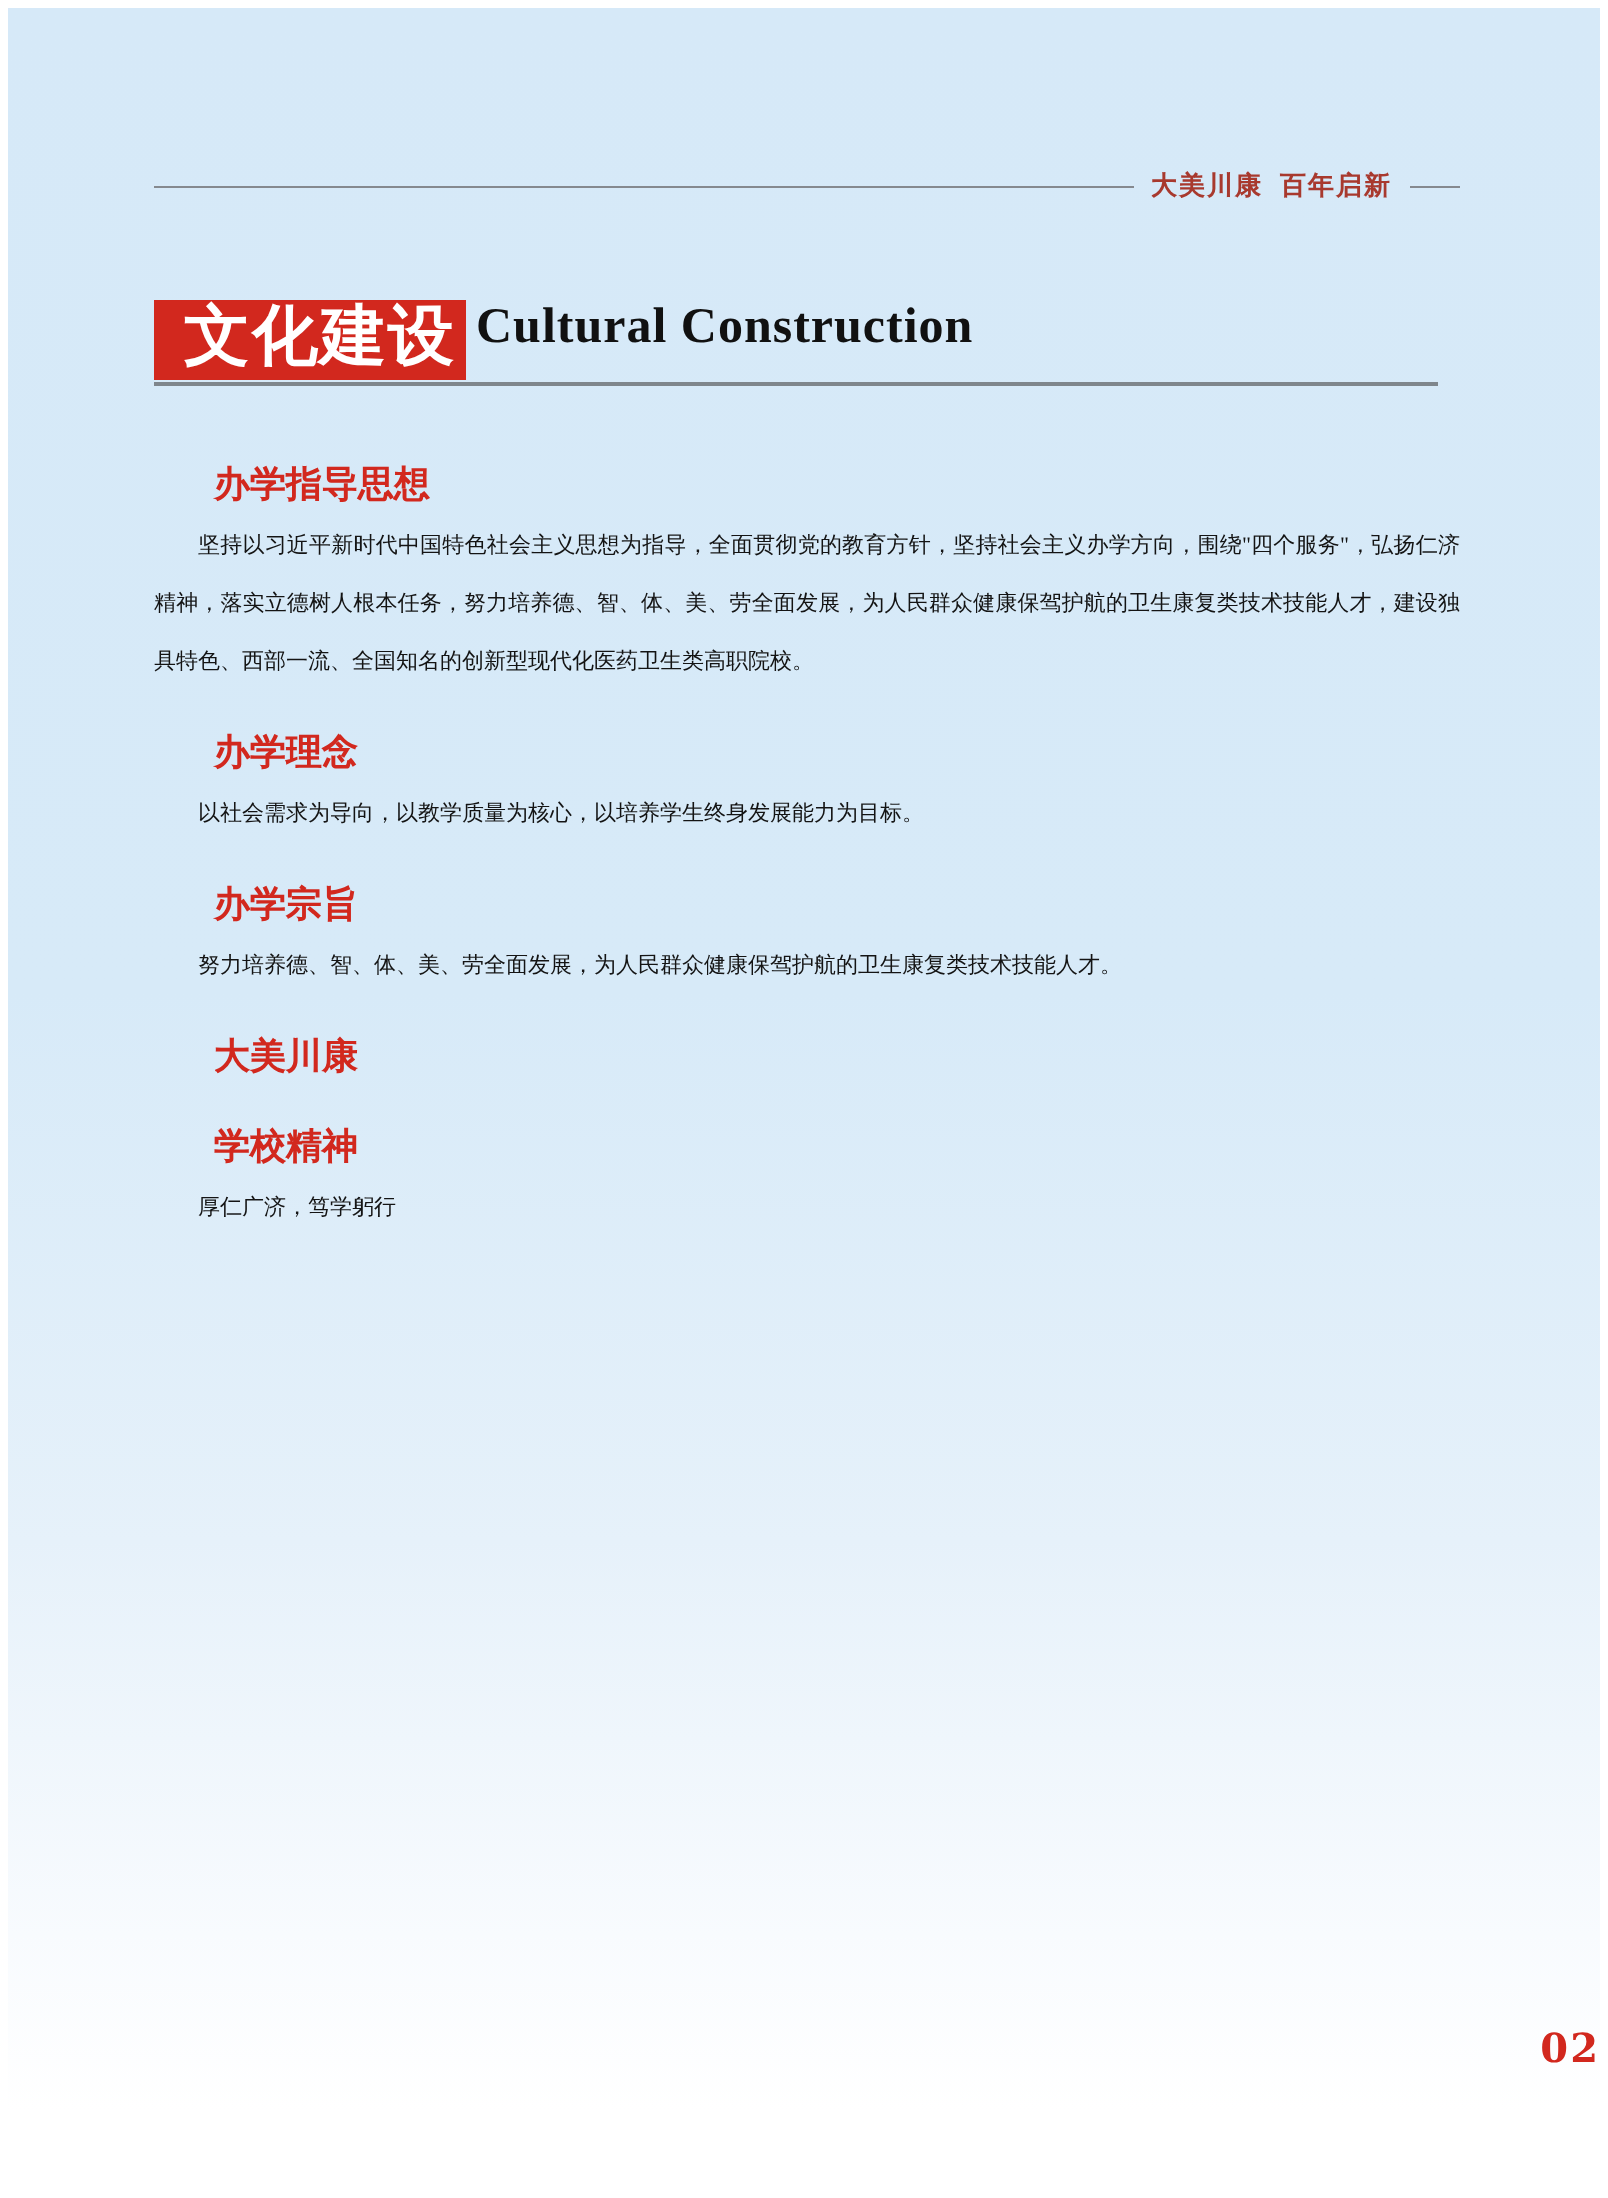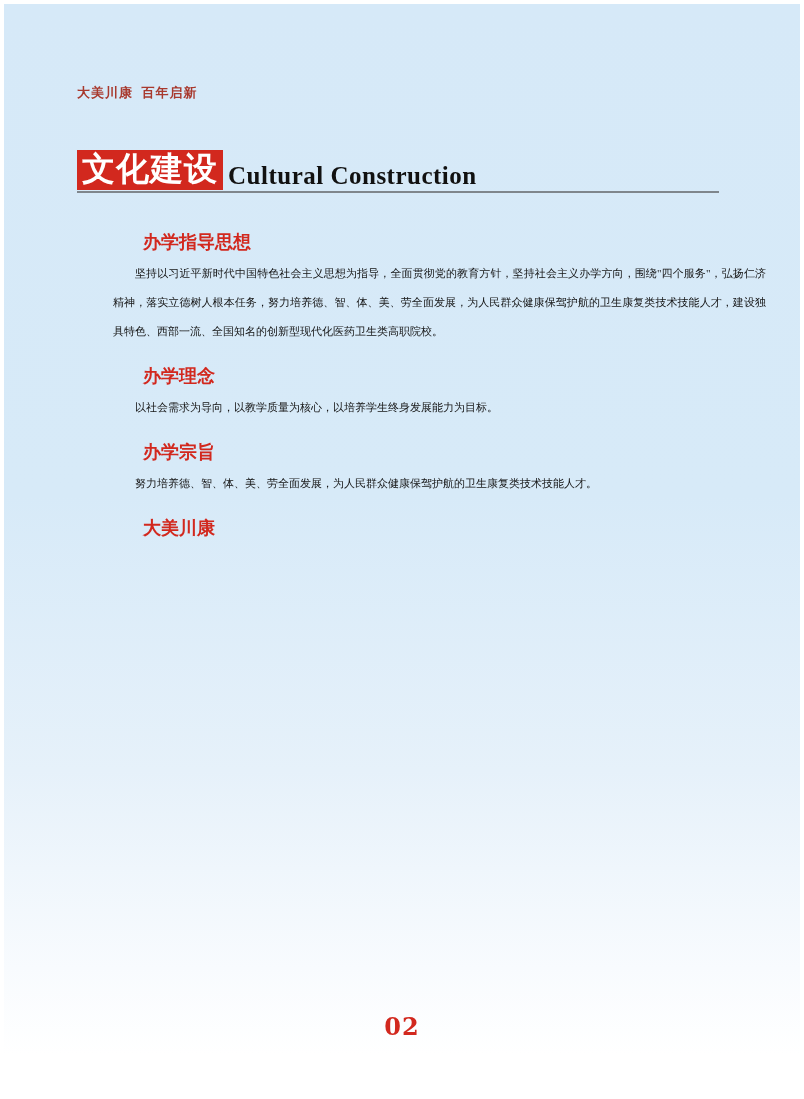--- a/index.html
+++ b/index.html
@@ -19,21 +19,21 @@
       #d7eaf8 45%,
       #e6f1fa 70%,
       #f8fbfe 88%,
       #ffffff 96%);
   }
   
   .header {
     position: absolute;
     left: 73px; top: 80px;
     width: 653px; height: 18px;
-    display: flex; align-items: flex-start; flex-direction: column;
+    display: flex; align-items: center;
   }
   .rule { height: 1px; background: var(--rule-gray, #85898f); }
   .rule-left { flex: 1; margin-right: 9px; }
   .rule-right { width: 25px; margin-left: 9px; }
   .slogan {
     font-size: 13px; font-weight: bold;
     color: var(--slogan-red, #a8392e);
     white-space: pre; letter-spacing: 1px;
   }
   
@@ -41,66 +41,65 @@
     position: absolute;
     left: 73px; top: 146px;
     display: flex; align-items: flex-end;
   }
   .title-zh {
     display: inline-block;
     background: var(--accent-red, #d2281e);
     color: #ffffff;
     font-size: 33px; font-weight: bold;
     line-height: 1.06;
-    padding: 2px 5px 3px 5px;
+    padding: 2px 5px 3px 15px;
     letter-spacing: 1px;
   }
   .title-en {
     color: #111111;
     font-size: 25px; font-weight: bold;
     line-height: 1;
     margin-left: 5px;
-    padding-bottom: 2px;
+    padding-bottom: 14px;
     letter-spacing: 0.5px;
   }
   .title-rule {
     position: absolute;
     left: 73px; top: 187px;
     width: 642px; height: 2px;
     background: #7f868c;
   }
   
   .content {
     position: absolute;
     left: 73px; top: 224px;
     width: 653px;
-    margin-left: 36px;
   }
   .sec + .sec { margin-top: 16px; }
   .sec-h {
     margin: 0 0 2px 30px;
     font-size: 18px; line-height: 29px;
     font-weight: bold;
     color: var(--accent-red, #d2281e);
   }
   .sec-p {
     margin: 0;
     font-size: 11px; line-height: 29px;
     color: var(--text-black, #141414);
     text-align: justify;
     text-indent: 2em;
   }
   
   .pagenum {
     position: absolute;
     left: 0; top: 1008px;
     width: 100%;
-    text-align: center;
+    text-align: right;
     color: var(--accent-red, #d2281e);
-    font-size: 24px; font-weight: bold;
+    font-size: 20px; font-weight: bold;
     letter-spacing: 1px;
     font-family: "DejaVu Serif", "Liberation Serif", serif;
   }
 </style>
 </head>
 <body>
 
 <div class="page">
 
   <div class="header">
@@ -124,17 +123,21 @@
       <h3 class="sec-h">办学理念</h3>
       <p class="sec-p">以社会需求为导向，以教学质量为核心，以培养学生终身发展能力为目标。</p>
     </section>
     <section class="sec">
       <h3 class="sec-h">办学宗旨</h3>
       <p class="sec-p">努力培养德、智、体、美、劳全面发展，为人民群众健康保驾护航的卫生康复类技术技能人才。</p>
     </section>
     <section class="sec">
       <h3 class="sec-h">大美川康</h3>
     </section>
+    <section class="sec">
+      <h3 class="sec-h">学校精神</h3>
+      <p class="sec-p">厚仁广济，笃学躬行</p>
+    </section>
   </div>
 
   <div class="pagenum">02</div>
 
 </div>
 
 </body></html>

